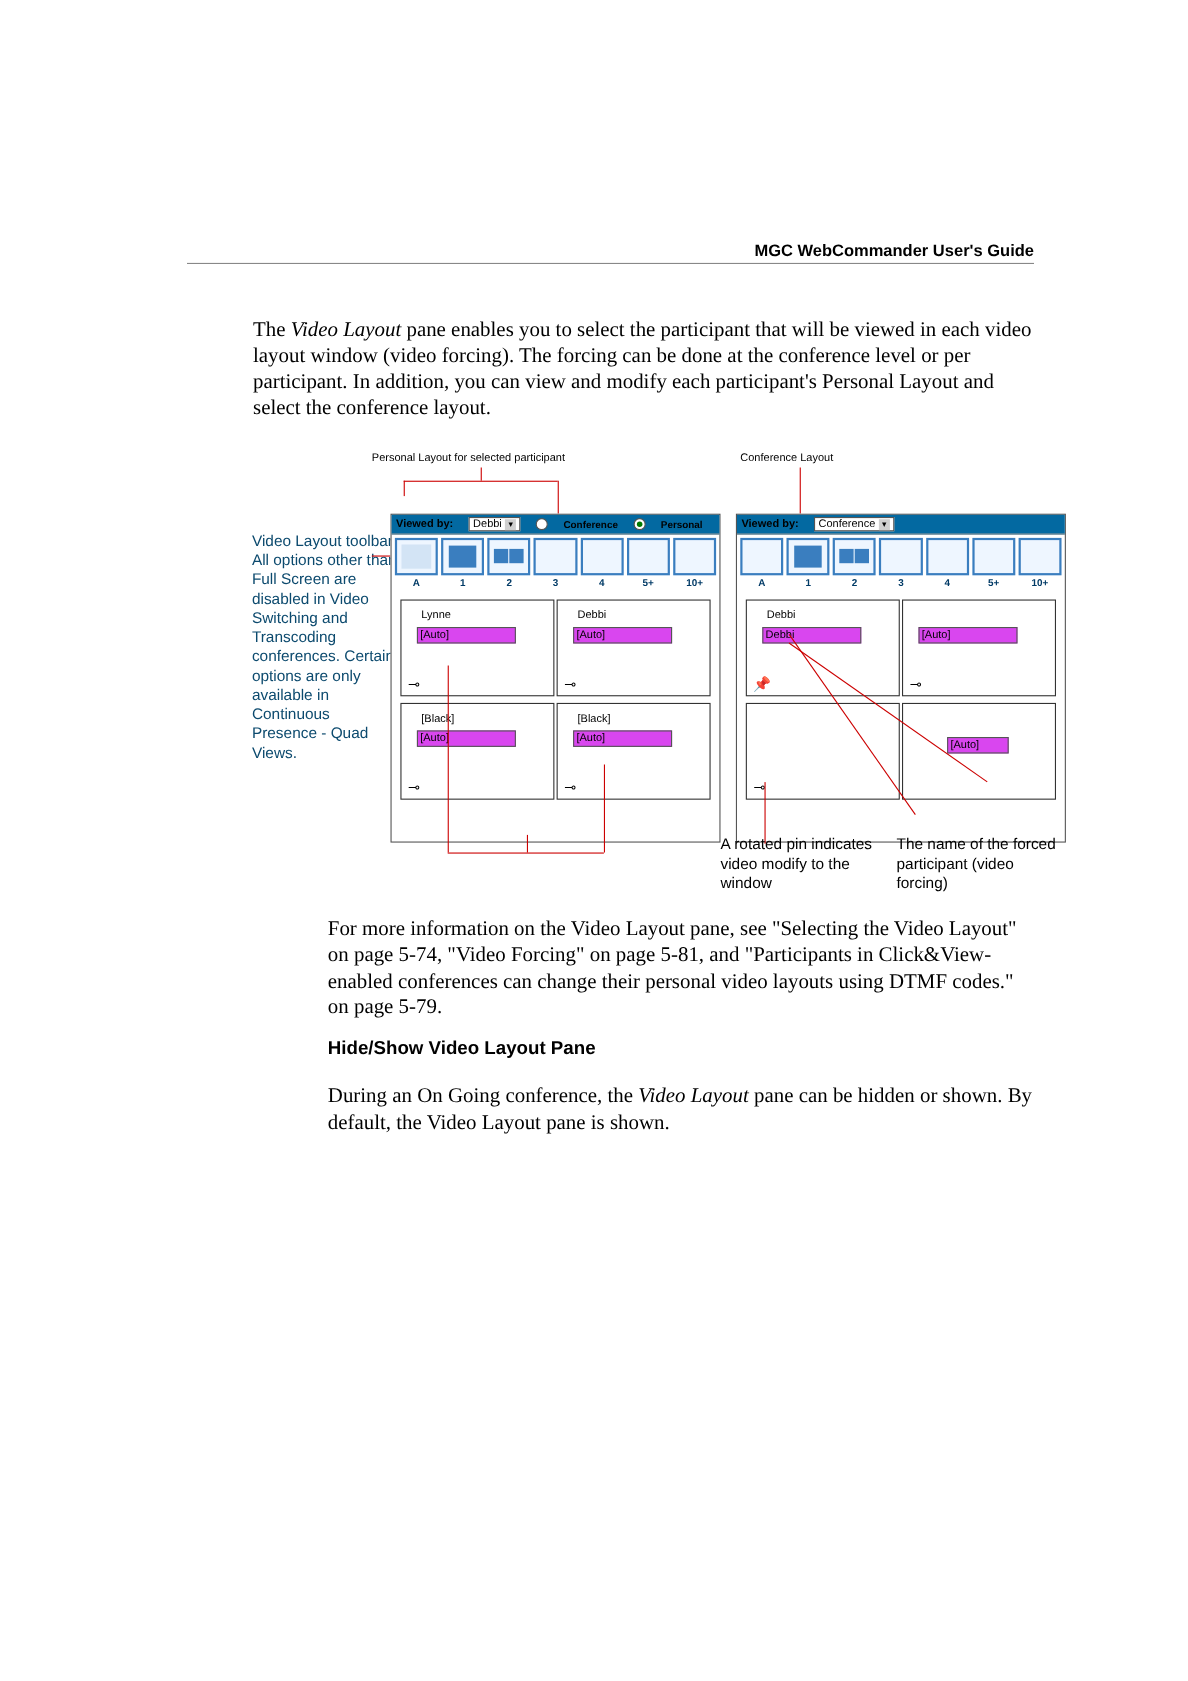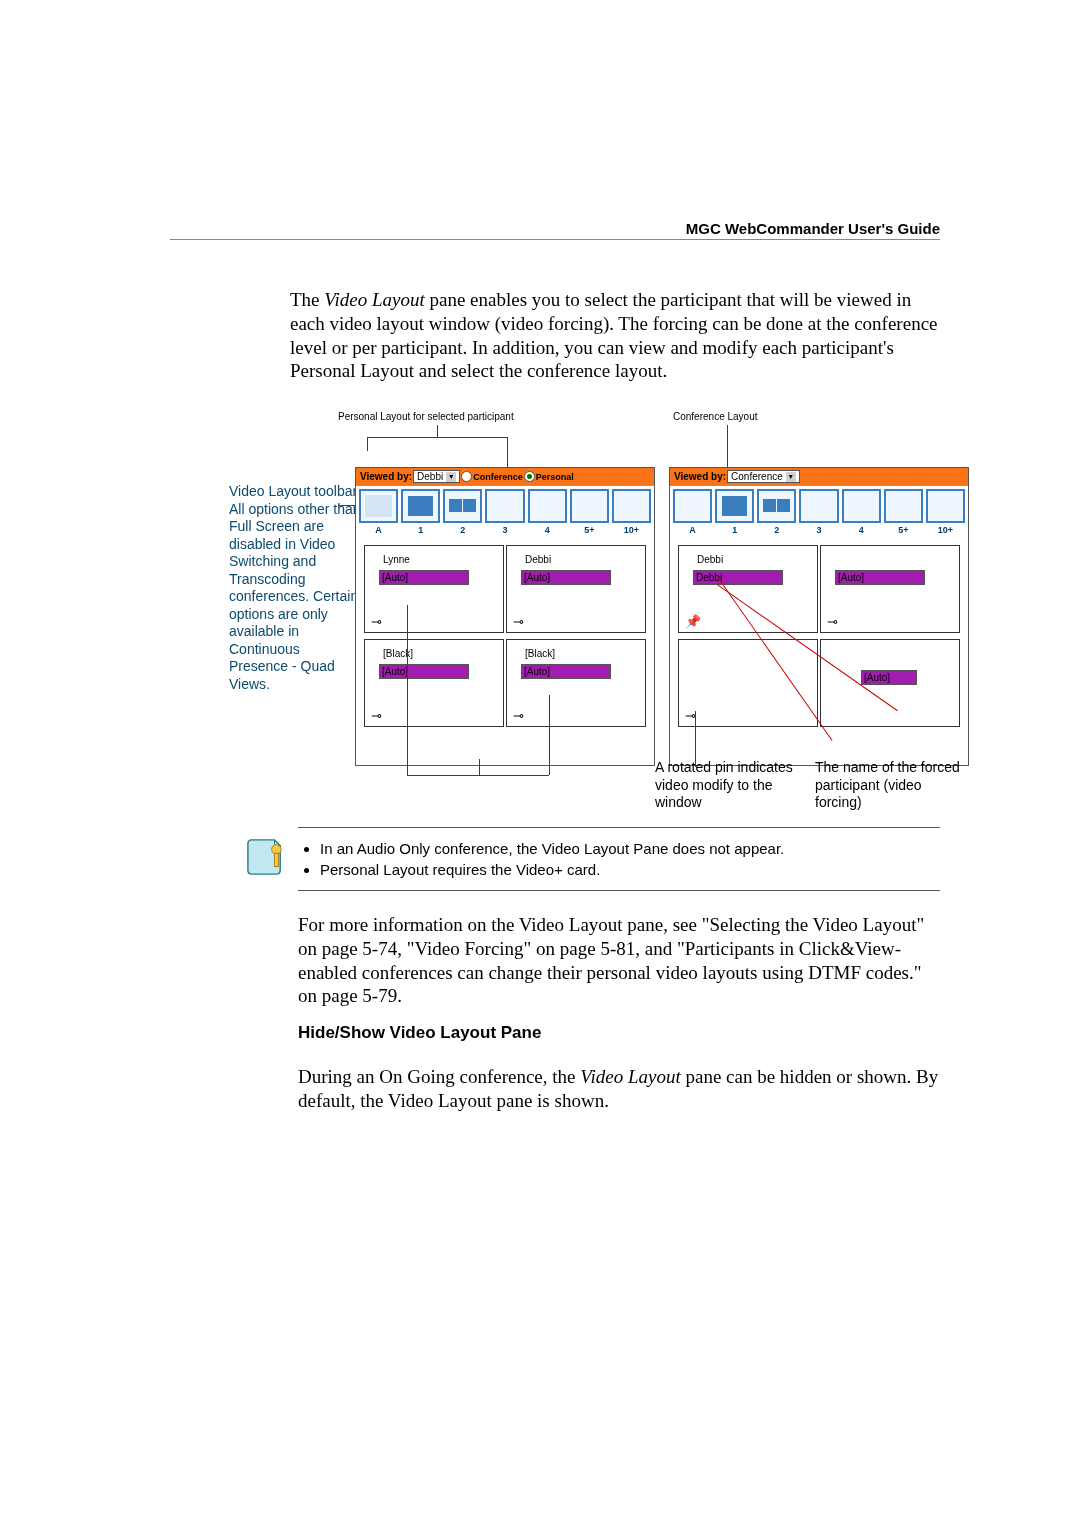--- a/index.html
+++ b/index.html
@@ -23,21 +23,21 @@
   }
   .rule {
     position: absolute;
     top: 239px;
     left: 170px;
     right: 140px;
     border-top: 1px solid #888;
   }
   .body {
     margin-top: 68px;
-    margin-left: 120px;
+    margin-left: 60px;
     font-family: "Times New Roman", Times, serif;
     font-size: 19px;
     line-height: 1.25;
     color: #000;
   }
   .diagram-area {
     margin-top: 28px;
     margin-left: 35px;
     position: relative;
     height: 400px;
@@ -73,27 +73,27 @@
   }
   .panel {
     position: absolute;
     top: 56px;
     border: 1px solid #555;
     background: #fff;
   }
   .panel-left { left: 150px; width: 298px; }
   .panel-right { left: 464px; width: 298px; }
   .panel-toolbar {
-    background: #f97316;
+    background: #0369a1;
     border-bottom: 1px solid #999;
     padding: 2px 4px;
     font-size: 10px;
     display: flex;
     align-items: center;
-    gap: 1px;
+    gap: 14px;
     color: #000;
   }
   .panel-toolbar .lbl { font-weight: bold; }
   .fake-select {
     background: #fff;
     border: 1px solid #555;
     padding: 0px 3px;
     font-size: 10px;
     display: inline-flex;
     align-items: center;
@@ -156,21 +156,21 @@
     height: 86px;
   }
   .vbox {
     position: absolute;
     top: 24px;
     left: 14px;
     width: 84px;
     border: 1px solid #555;
     font-size: 10px;
     padding: 1px 2px;
-    background: #a21caf;
+    background: #d946ef;
   }
   .vname {
     position: absolute;
     top: 8px;
     left: 18px;
     font-size: 10px;
   }
   .pin {
     position: absolute;
     bottom: 3px;
@@ -373,36 +373,20 @@
     <div class="red-line-h" style="left:202px;top:364px;width:142px;"></div>
     <div class="red-line-v" style="left:274px;top:348px;height:16px;"></div>
     <div class="red-line-v" style="left:490px;top:300px;height:56px;"></div>
     <div class="red-line-d" style="left:512px;top:166px;width:1px;height:200px;transform:rotate(-35deg);"></div>
     <div class="red-line-d" style="left:512px;top:174px;width:1px;height:220px;transform:rotate(-55deg);"></div>
 
     <div class="annot-row" style="left:450px;width:150px;top:348px;">A rotated pin indicates video modify to the window</div>
     <div class="annot-row" style="left:610px;width:150px;top:348px;">The name of the forced participant (video forcing)</div>
   </div>
 
-  <div class="note-box">
-    <div class="note-icon">
-      <svg viewBox="0 0 40 40">
-          <path d="M6 2 L30 2 L36 8 L36 34 Q36 38 32 38 L6 38 Q2 38 2 34 L2 6 Q2 2 6 2 Z" fill="#bfe8f0" stroke="#2a7a88" stroke-width="1.5"></path>
-          <path d="M30 2 L30 8 L36 8" fill="none" stroke="#2a7a88"></path>
-          <circle cx="32" cy="12" r="5" fill="#f9c94a" stroke="#a67b10"></circle>
-          <rect x="30" y="16" width="4" height="14" fill="#f9c94a" stroke="#a67b10"></rect>
-        </svg>
-    </div>
-    <div class="note-text">
-      <ul>
-        <li>In an Audio Only conference, the Video Layout Pane does not appear.</li>
-        <li>Personal Layout requires the Video+ card.</li>
-      </ul>
-    </div>
-  </div>
 
   <div class="body2">For more information on the Video Layout pane, see "Selecting the Video Layout" on page 5-74, "Video Forcing" on page 5-81, and "Participants in Click&amp;View-enabled conferences can change their personal video layouts using DTMF codes." on page 5-79.</div>
 
   <div class="body2 sub-head">Hide/Show Video Layout Pane</div>
   <div class="body2" style="margin-top:22px;">
     <span>During an On Going conference, the </span><em>Video Layout</em><span> pane can be hidden or shown. By default, the Video Layout pane is shown.</span>
   </div>
 
 </div>
 

